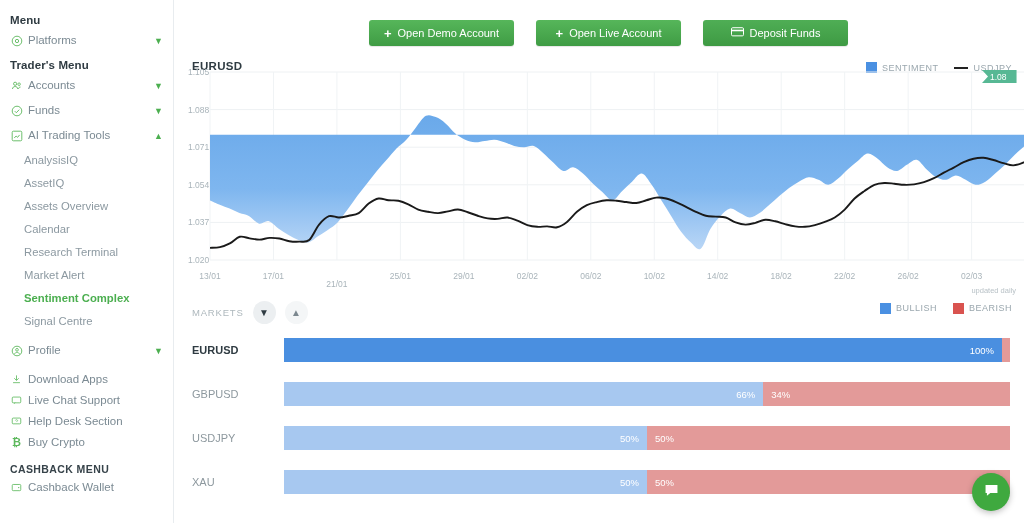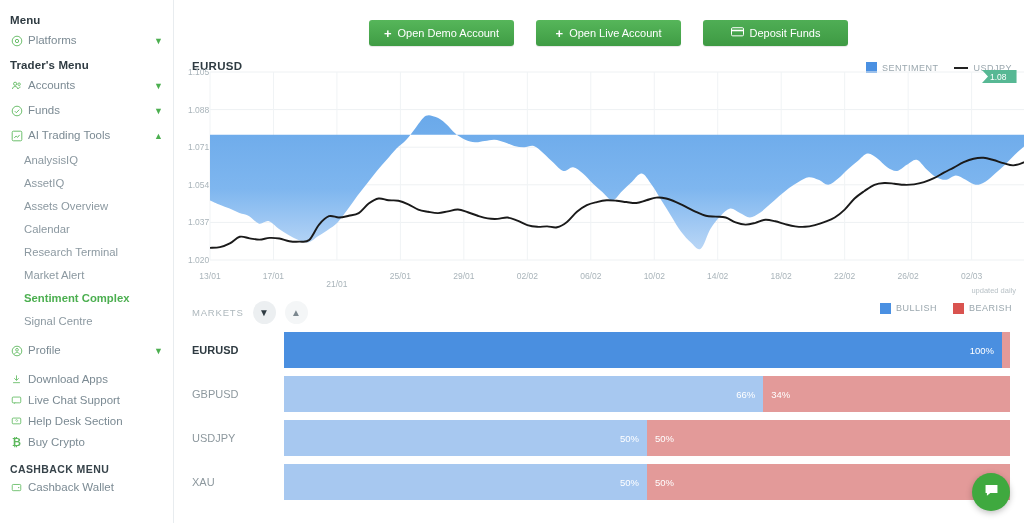--- a/index.html
+++ b/index.html
@@ -129,21 +129,21 @@
   .sw-bull { background: #4a90e2; }
   .sw-bear { background: #d9534f; }
 
   .rows { margin-top: 8px; }
   .mrow { display: flex; align-items: center; height: 36px; margin-bottom: 8px; }
   .mrow .name {
     width: 110px; padding-left: 18px; font-size: 11px; color: #8d989e;
     white-space: nowrap;
   }
   .mrow.first .name { color: #2f3b42; font-weight: bold; }
-  .bars { flex: 1; display: flex; height: 36px; margin-right: 14px; }
+  .bars { flex: 1; display: flex; height: 24px; margin-right: 14px; }
   .bar {
     display: flex; align-items: center; height: 100%;
     font-size: 9.5px; color: #fff;
   }
   .bar.bull { justify-content: flex-end; padding-right: 8px; background: #a7c8f0; }
   .bar.bull.full { background: #4a8fe0; }
   .bar.bear { justify-content: flex-start; padding-left: 8px; background: #e39a99; }
 
   .chatfab {
     position: absolute; right: 14px; bottom: 12px;

